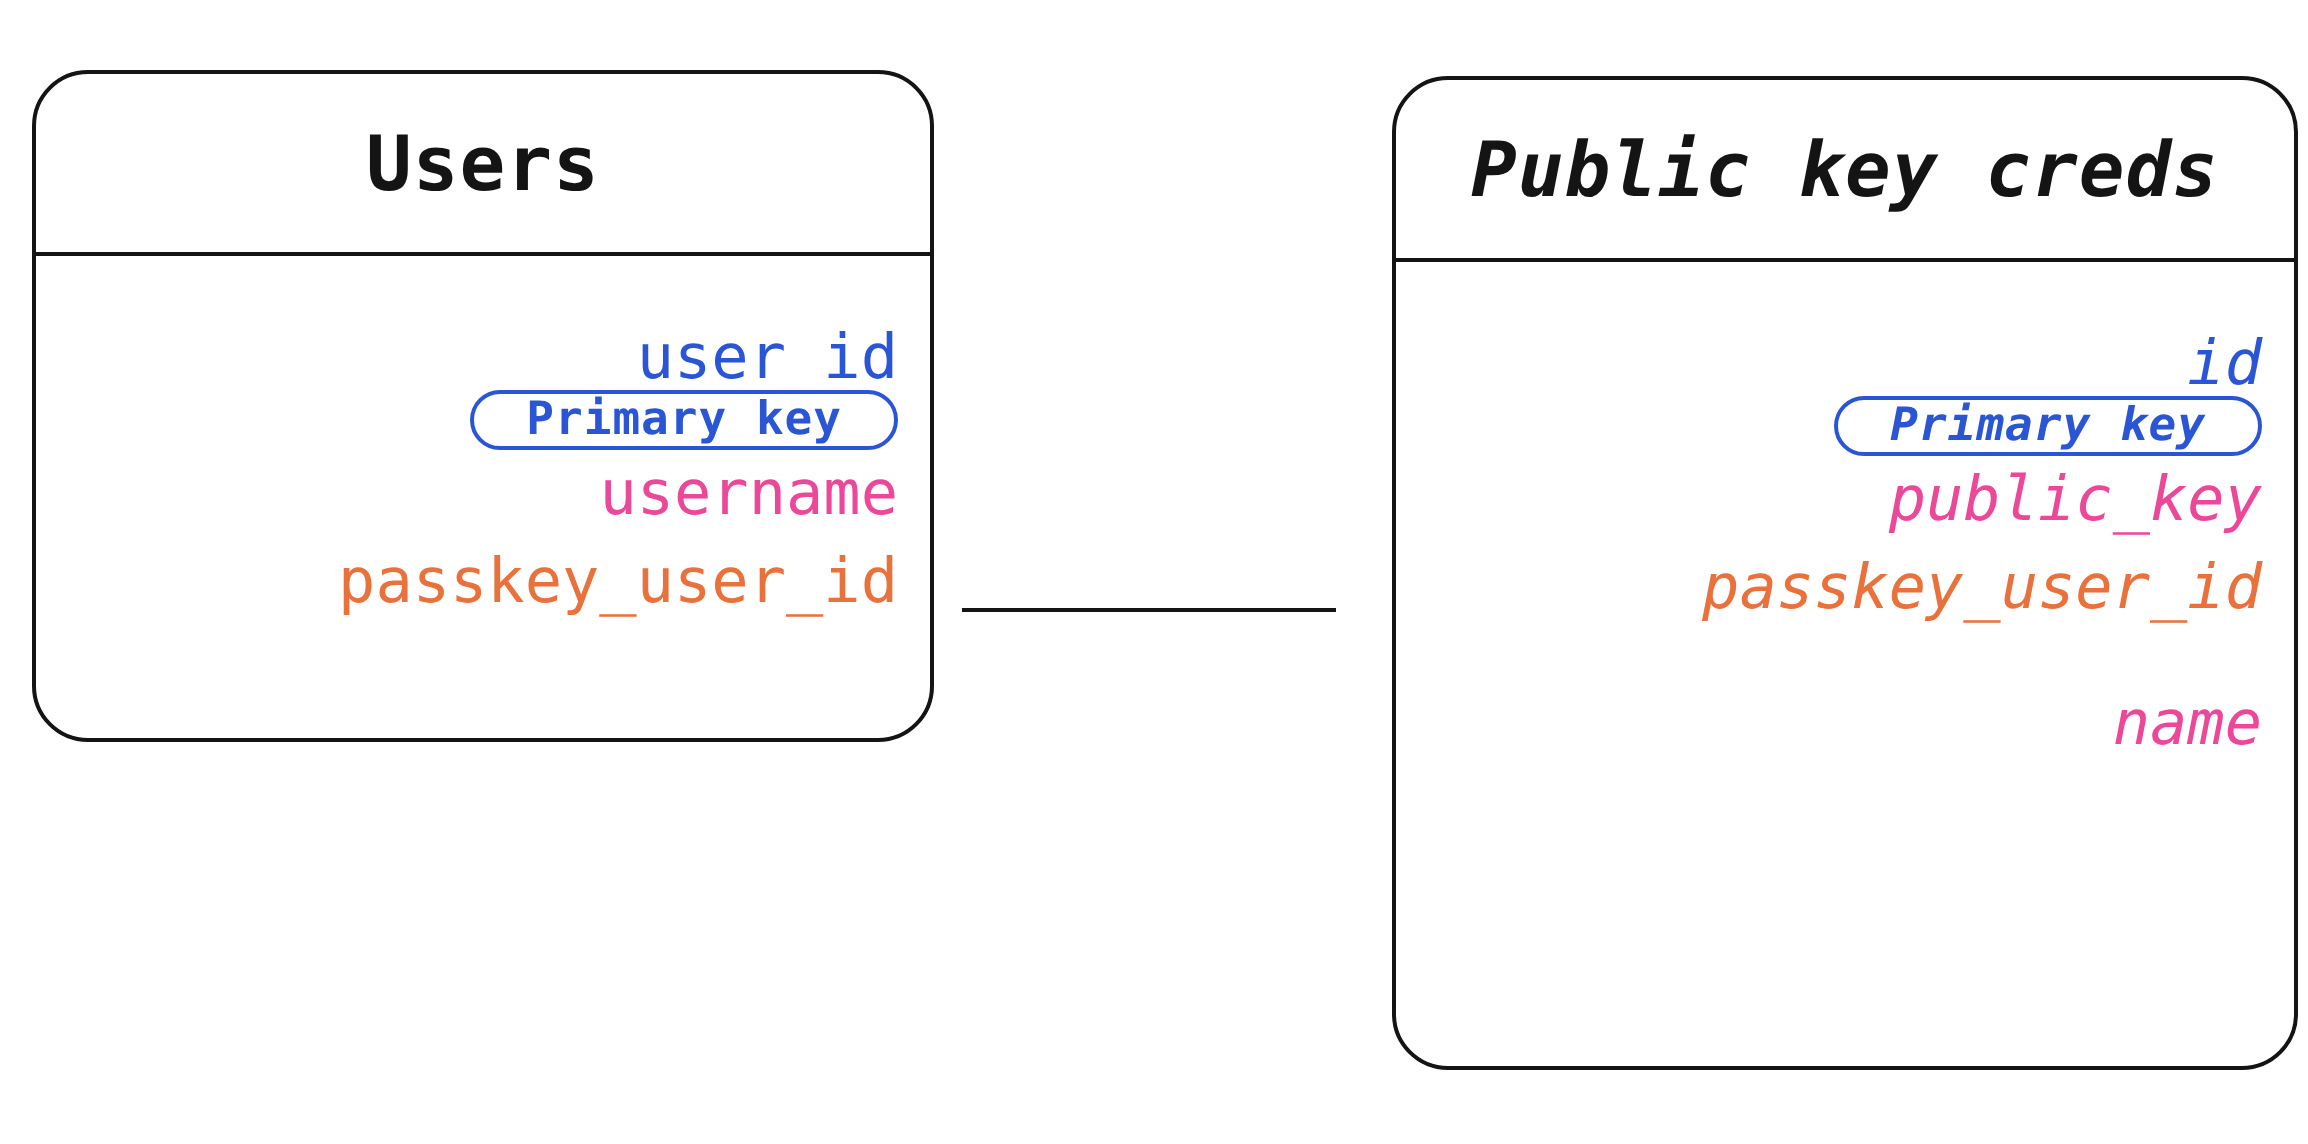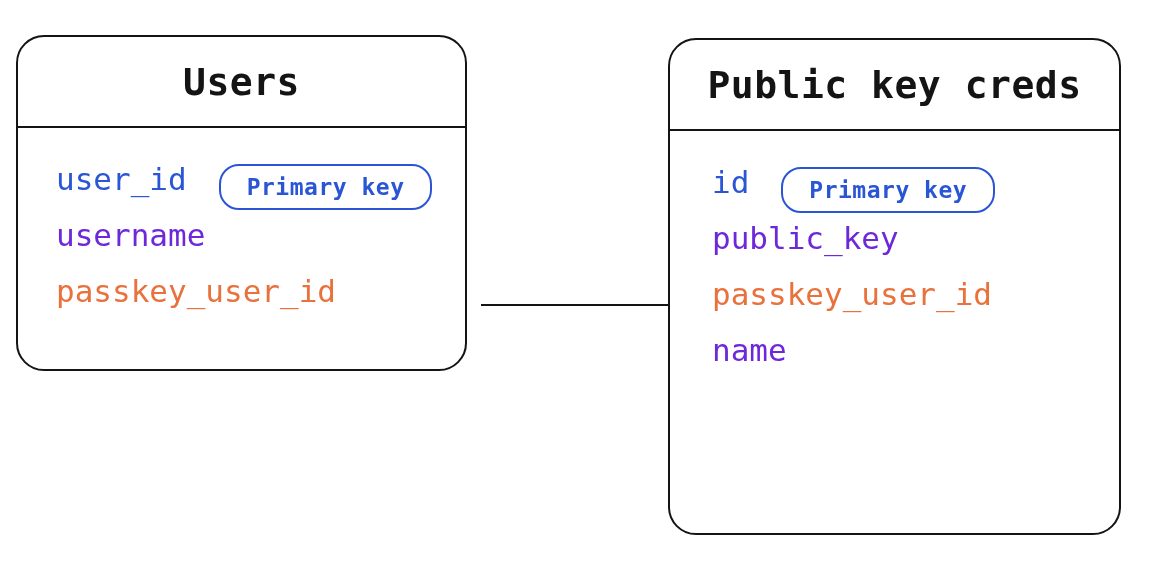--- a/index.html
+++ b/index.html
@@ -12,46 +12,47 @@
     font-family: "DejaVu Sans Mono", "Liberation Mono", monospace;
     overflow: hidden;
   }
   .table-card {
     position: absolute;
     background: #ffffff;
     border: 2px solid var(--line-black, #141414);
     border-radius: 28px;
   }
   #card-users { left: 16px; top: 35px; width: 451px; height: 336px; }
-  #card-creds { left: 668px; top: 38px; width: 453px; height: 497px; }
+  #card-creds { left: 696px; top: 38px; width: 453px; height: 497px; font-style: italic; }
   .table-header {
     height: 91px;
     border-bottom: 2px solid var(--line-black, #141414);
     display: flex;
     align-items: center;
     justify-content: center;
   }
   .table-title {
     font-size: 38px;
     font-weight: bold;
     color: #141414;
     letter-spacing: 0.5px;
     white-space: nowrap;
   }
   .table-fields { padding-top: 36px; }
   #card-users .table-fields { padding-left: 38px; padding-right: 16px; }
   #card-creds .table-fields { padding-left: 42px; padding-right: 16px; }
   .field-row {
     height: 56px;
     display: flex;
-    align-items: flex-start;
+    align-items: flex-end;
     white-space: nowrap;
+    flex-direction: column;
   }
   .field-name { font-size: 31px; line-height: 1; }
-  .c-black  { color: #6d28d9; }
+  .c-black  { color: #ec4899; margin-top: 12px; }
   .c-blue   { color: var(--primary-blue, #2a56d6); }
   .c-orange { color: var(--fk-orange, #e8713c); }
   .badge {
     margin-left: 32px;
     display: inline-flex;
     align-items: center;
     justify-content: center;
     height: 46px;
     padding: 0 26px;
     border: 2.5px solid var(--primary-blue, #2a56d6);

